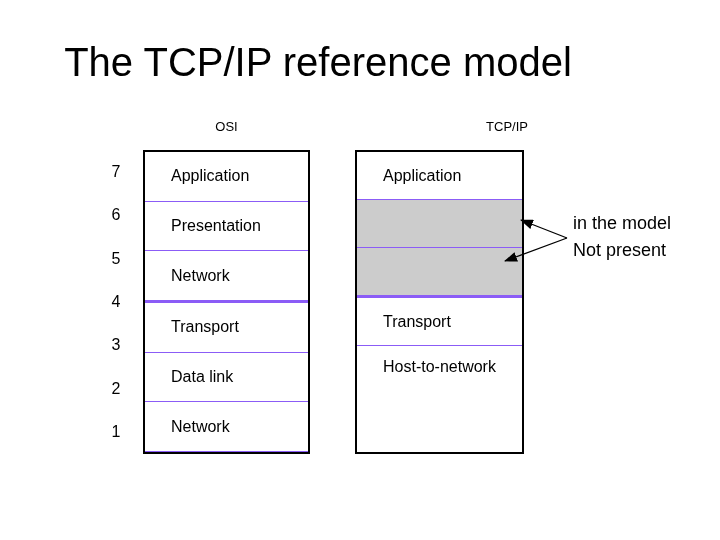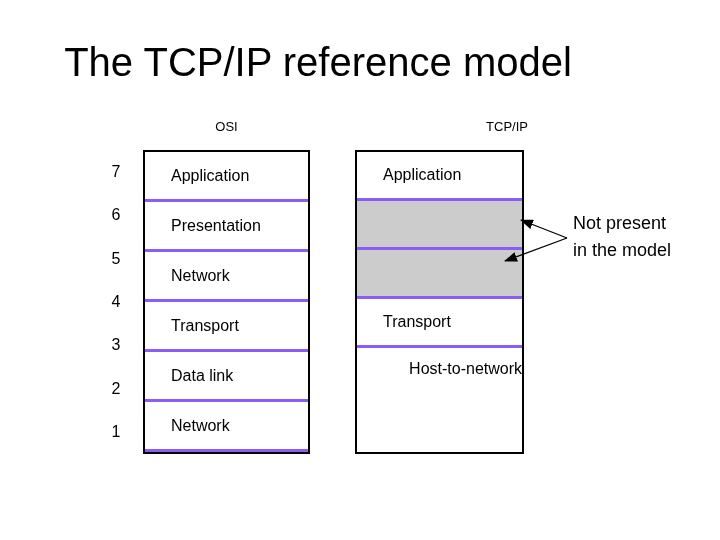--- a/index.html
+++ b/index.html
@@ -46,25 +46,25 @@
   }
   #osi-box { left: 143px; width: 167px; }
   #tcpip-box { left: 355px; width: 169px; }
 
   .layer-row {
     flex: 1;
     display: flex;
     align-items: center;
     padding-left: 26px;
     font-size: 16px;
-    border-bottom: 3px solid #8b5cf6;
+    border-bottom: 1px solid #8b5cf6;
     box-sizing: border-box;
     overflow: hidden;
   }
-  .layer-row.last { border-bottom: none; justify-content: flex-end; }
+  .layer-row.last { border-bottom: none; }
   .layer-row.thick-bottom { border-bottom-width: 3px; }
   .layer-row.double {
     flex: 2;
     align-items: flex-start;
     padding-top: 12px;
   }
   .layer-label { white-space: nowrap; }
 
   .layer-num {
     position: absolute;
@@ -141,22 +141,22 @@
     </div>
   <div class="layer-row">
       <span class="layer-label">Transport</span>
     </div>
   <div class="layer-row double last">
       <span class="layer-label">Host-to-network</span>
     </div>
 </div>
 
 <div class="annotation">
+  <div>in the model</div>
   <div>Not present</div>
-  <div>in the model</div>
 </div>
 
 <svg id="arrow-overlay" width="720" height="540">
   <defs>
     <marker id="arrowhead" markerUnits="userSpaceOnUse" markerWidth="13" markerHeight="10" refX="12" refY="5" orient="auto">
       <path d="M0,0 L13,5 L0,10 z" fill="#000"></path>
     </marker>
   </defs>
   <line x1="567" y1="238" x2="521" y2="220" stroke="#000" stroke-width="1.3" marker-end="url(#arrowhead)"></line>
   <line x1="567" y1="238" x2="505" y2="261" stroke="#000" stroke-width="1.3" marker-end="url(#arrowhead)"></line>

